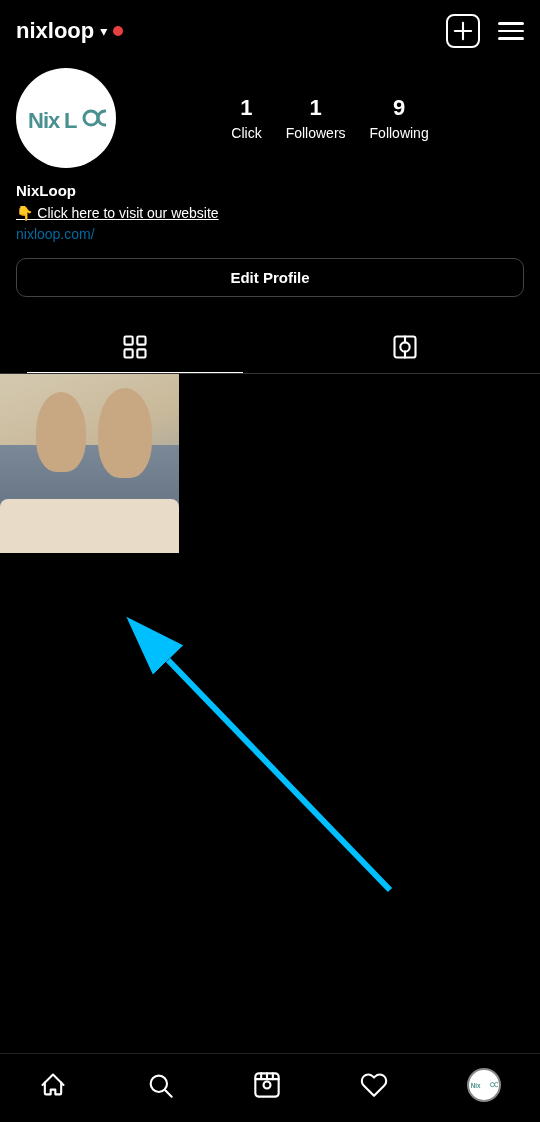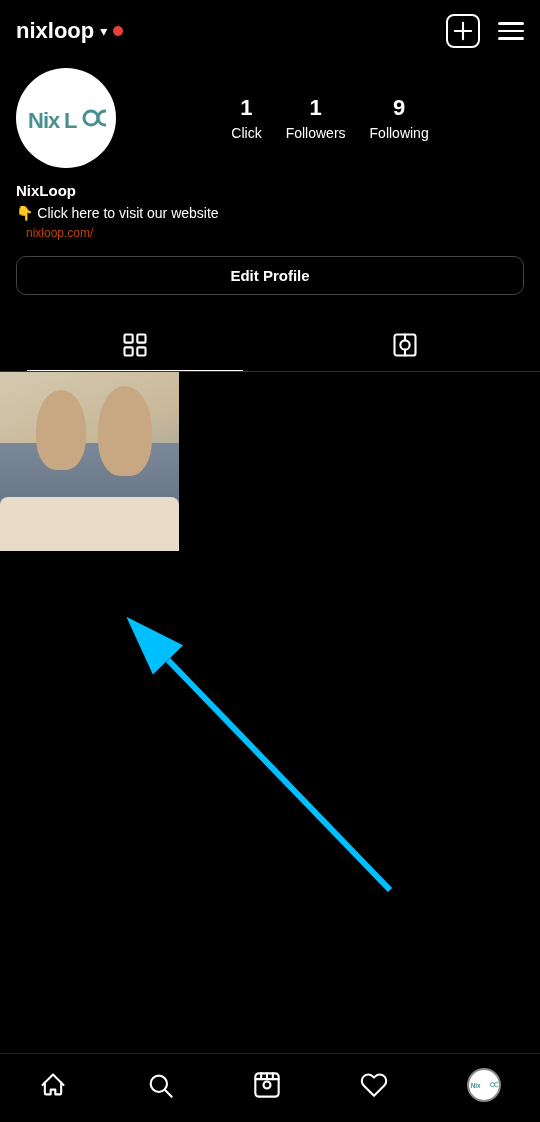--- a/index.html
+++ b/index.html
@@ -140,26 +140,26 @@
     .profile-name {
       font-size: 15px;
       font-weight: 700;
       color: #fff;
       margin-bottom: 4px;
     }
     .profile-bio {
       font-size: 14px;
       color: #fff;
       line-height: 1.5;
+      text-decoration: underline;
     }
     .profile-link {
-      font-size: 12px;
-      color: #c2410c;
+      font-size: 14px;
+      color: #0369a1;
       margin-top: 2px;
-      margin-left: 10px;
     }
 
     
     .edit-profile-btn {
       width: 100%;
       margin: 16px 0 0;
       padding: 10px;
       background: #000;
       border: 1.5px solid #444;
       border-radius: 10px;

